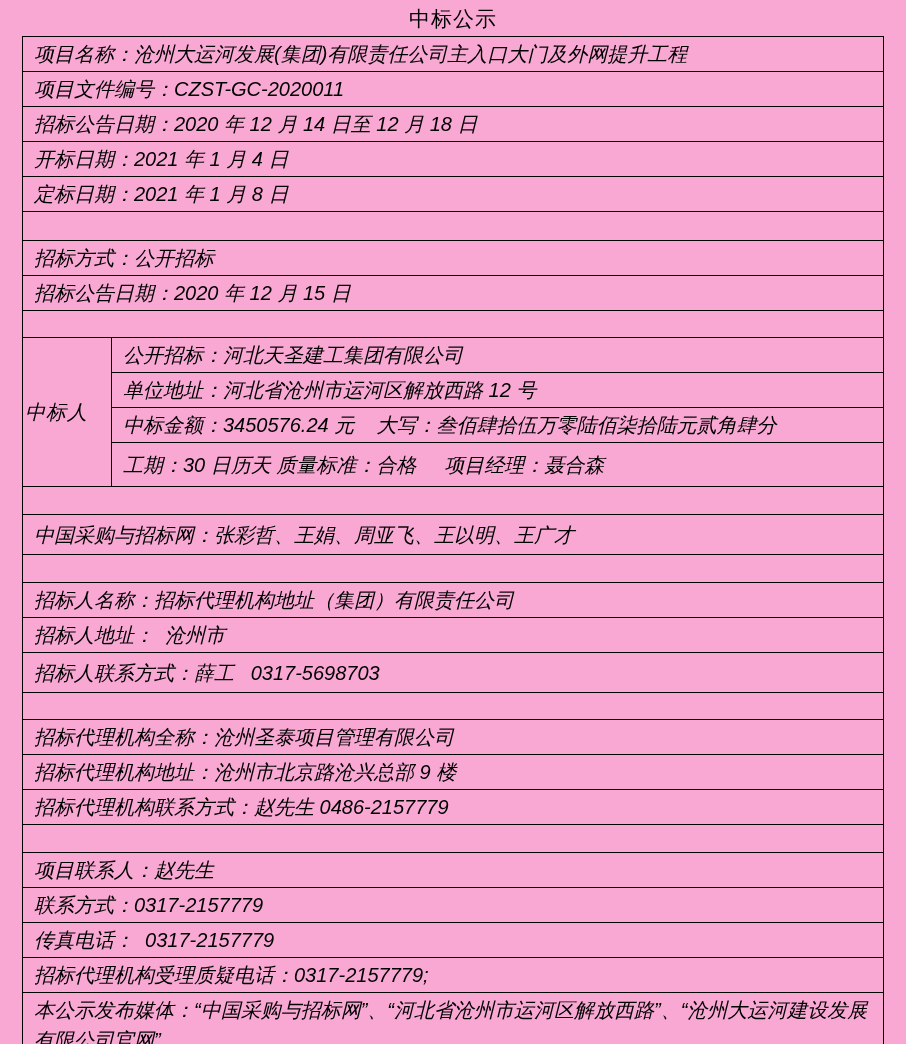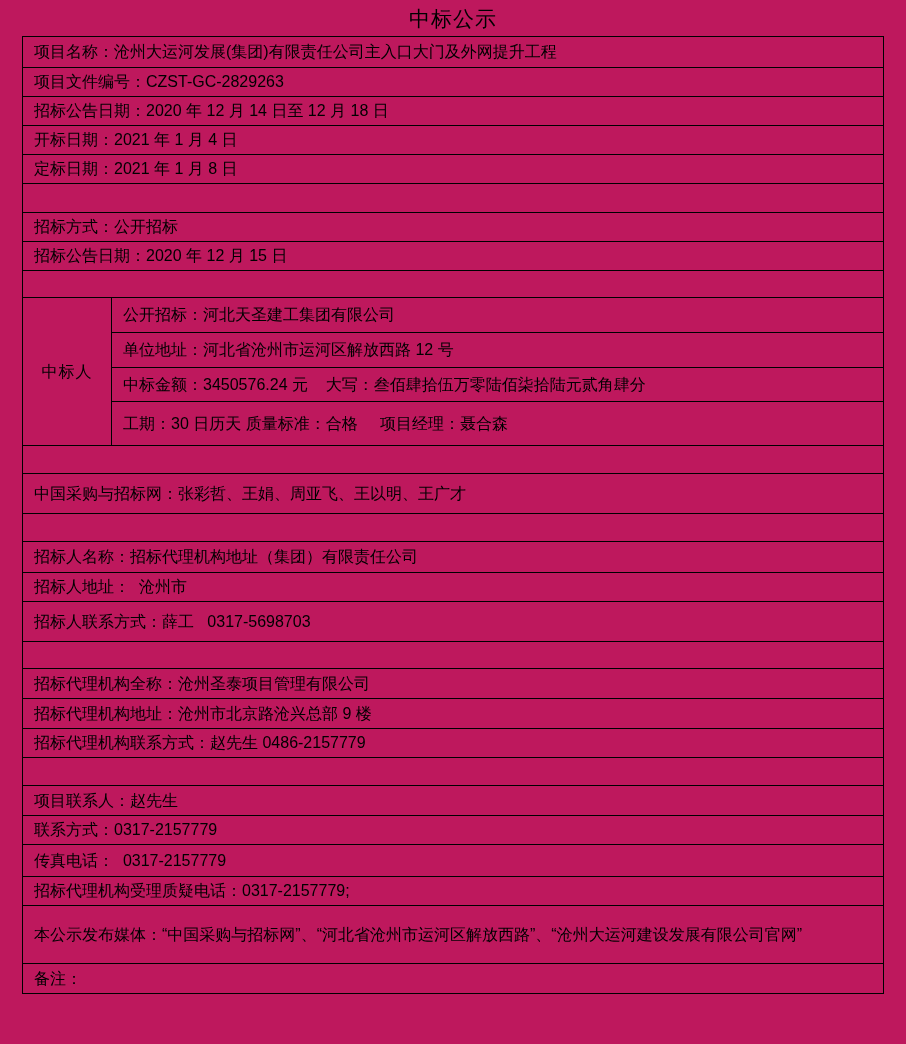--- a/index.html
+++ b/index.html
@@ -6,51 +6,51 @@
     margin: 0;
     padding: 0;
     background: #ffffff;
     color: #000000;
     font-family: "Liberation Sans", sans-serif;
   }
   .page {
     position: relative;
     width: 906px;
     height: 1044px;
-    background: #be185d;
+    background: #f9a8d4;
     overflow: hidden;
   }
   .doc-title {
     box-sizing: border-box;
     height: 36px;
     padding-top: 5px;
     text-align: center;
     font-size: 21px;
     font-weight: 500;
     letter-spacing: 1px;
     line-height: 1.3;
   }
   table.doc-table {
     border-collapse: collapse;
     table-layout: fixed;
     margin-left: 22px;
     width: 861px;
   }
   .doc-table td {
     border: 1px solid #000000;
-    font-size: 16px;
+    font-size: 20px;
     line-height: 1.5;
     padding: 2px 10px 2px 11px;
     vertical-align: middle;
     white-space: pre-wrap;
     overflow: hidden;
     box-sizing: border-box;
+    font-style: italic;
   }
   .doc-table td.label-cell {
-    text-align: center;
     padding: 2px 2px;
     letter-spacing: 1px;
   }
   
   .h27 { height: 27px; } .h28 { height: 28px; } .h29 { height: 29px; }
   .h30 { height: 30px; } .h31 { height: 31px; } .h32 { height: 32px; }
   .h34 { height: 34px; } .h35 { height: 35px; } .h40 { height: 40px; }
   .h44 { height: 44px; } .h58 { height: 58px; }
 </style>
 </head>
@@ -63,21 +63,21 @@
   <table class="doc-table">
     <colgroup>
       <col style="width:89px">
       <col style="width:772px">
     </colgroup>
     <tbody>
       <tr class="h31">
           <td colspan="2">项目名称：沧州大运河发展(集团)有限责任公司主入口大门及外网提升工程</td>
         </tr>
       <tr class="h29">
-          <td colspan="2">项目文件编号：CZST-GC-2829263</td>
+          <td colspan="2">项目文件编号：CZST-GC-2020011</td>
         </tr>
       <tr class="h29">
           <td colspan="2">招标公告日期：2020 年 12 月 14 日至 12 月 18 日</td>
         </tr>
       <tr class="h29">
           <td colspan="2">开标日期：2021 年 1 月 4 日</td>
         </tr>
       <tr class="h29">
           <td colspan="2">定标日期：2021 年 1 月 8 日</td>
         </tr>

